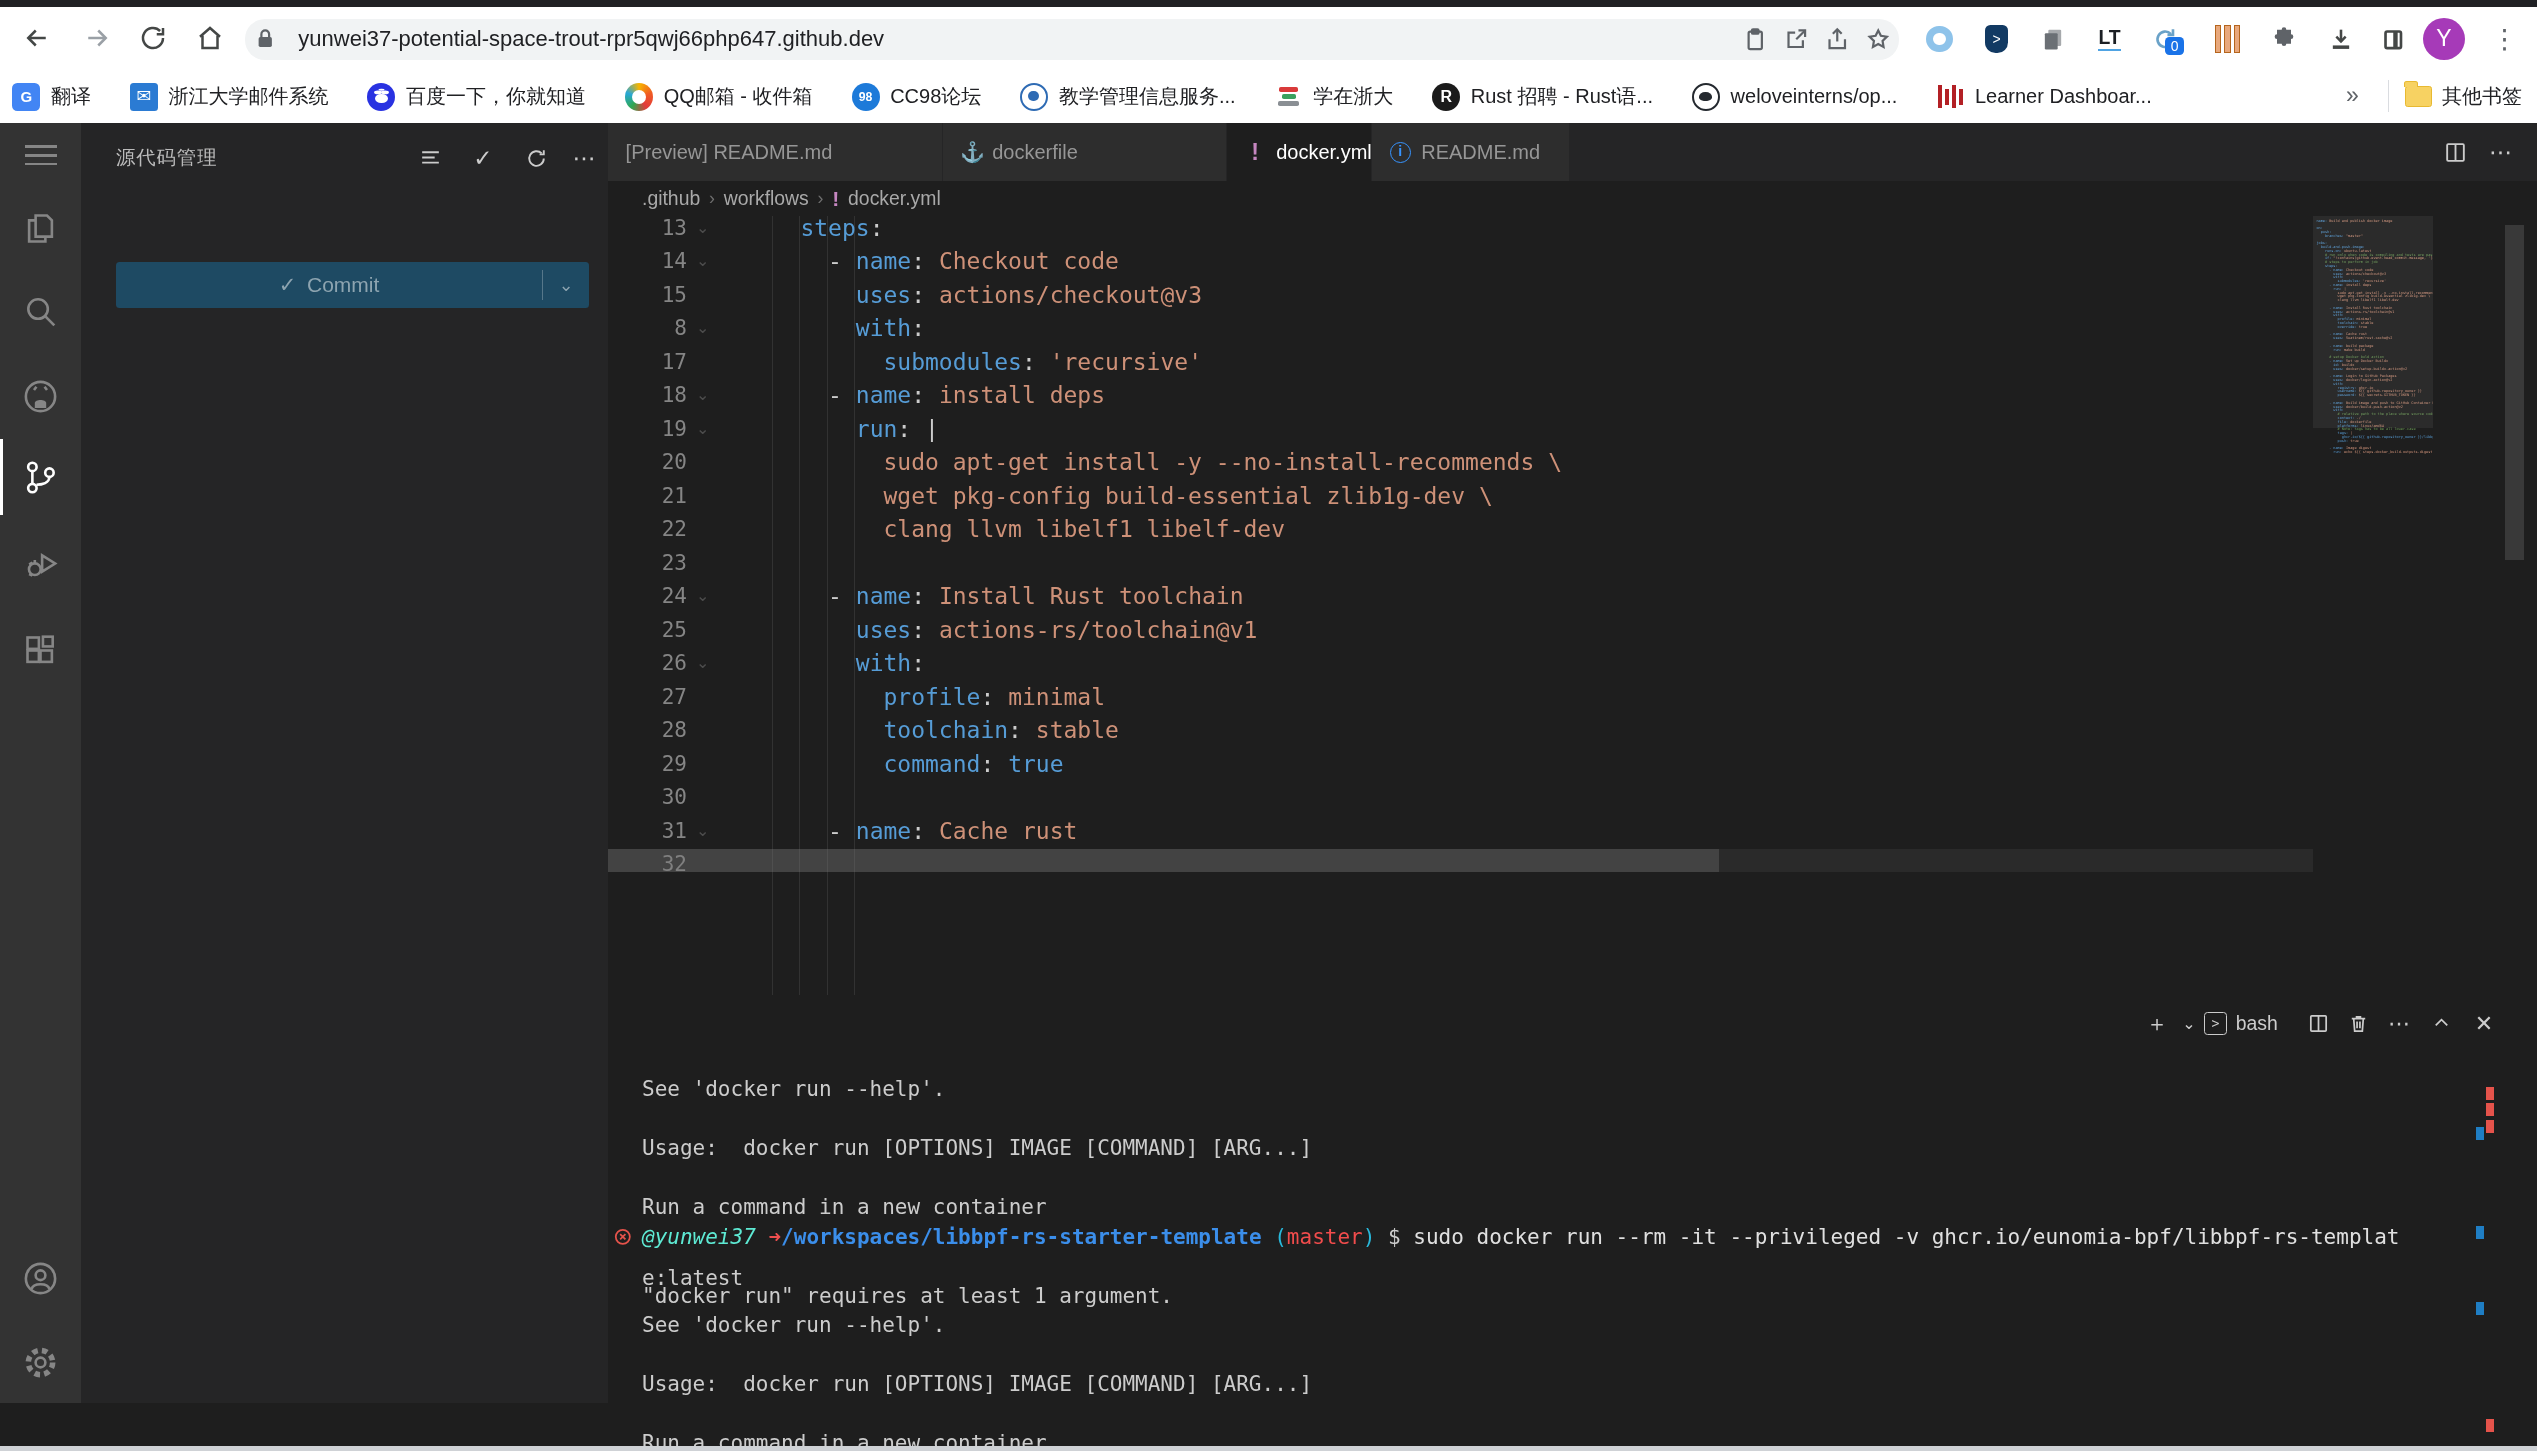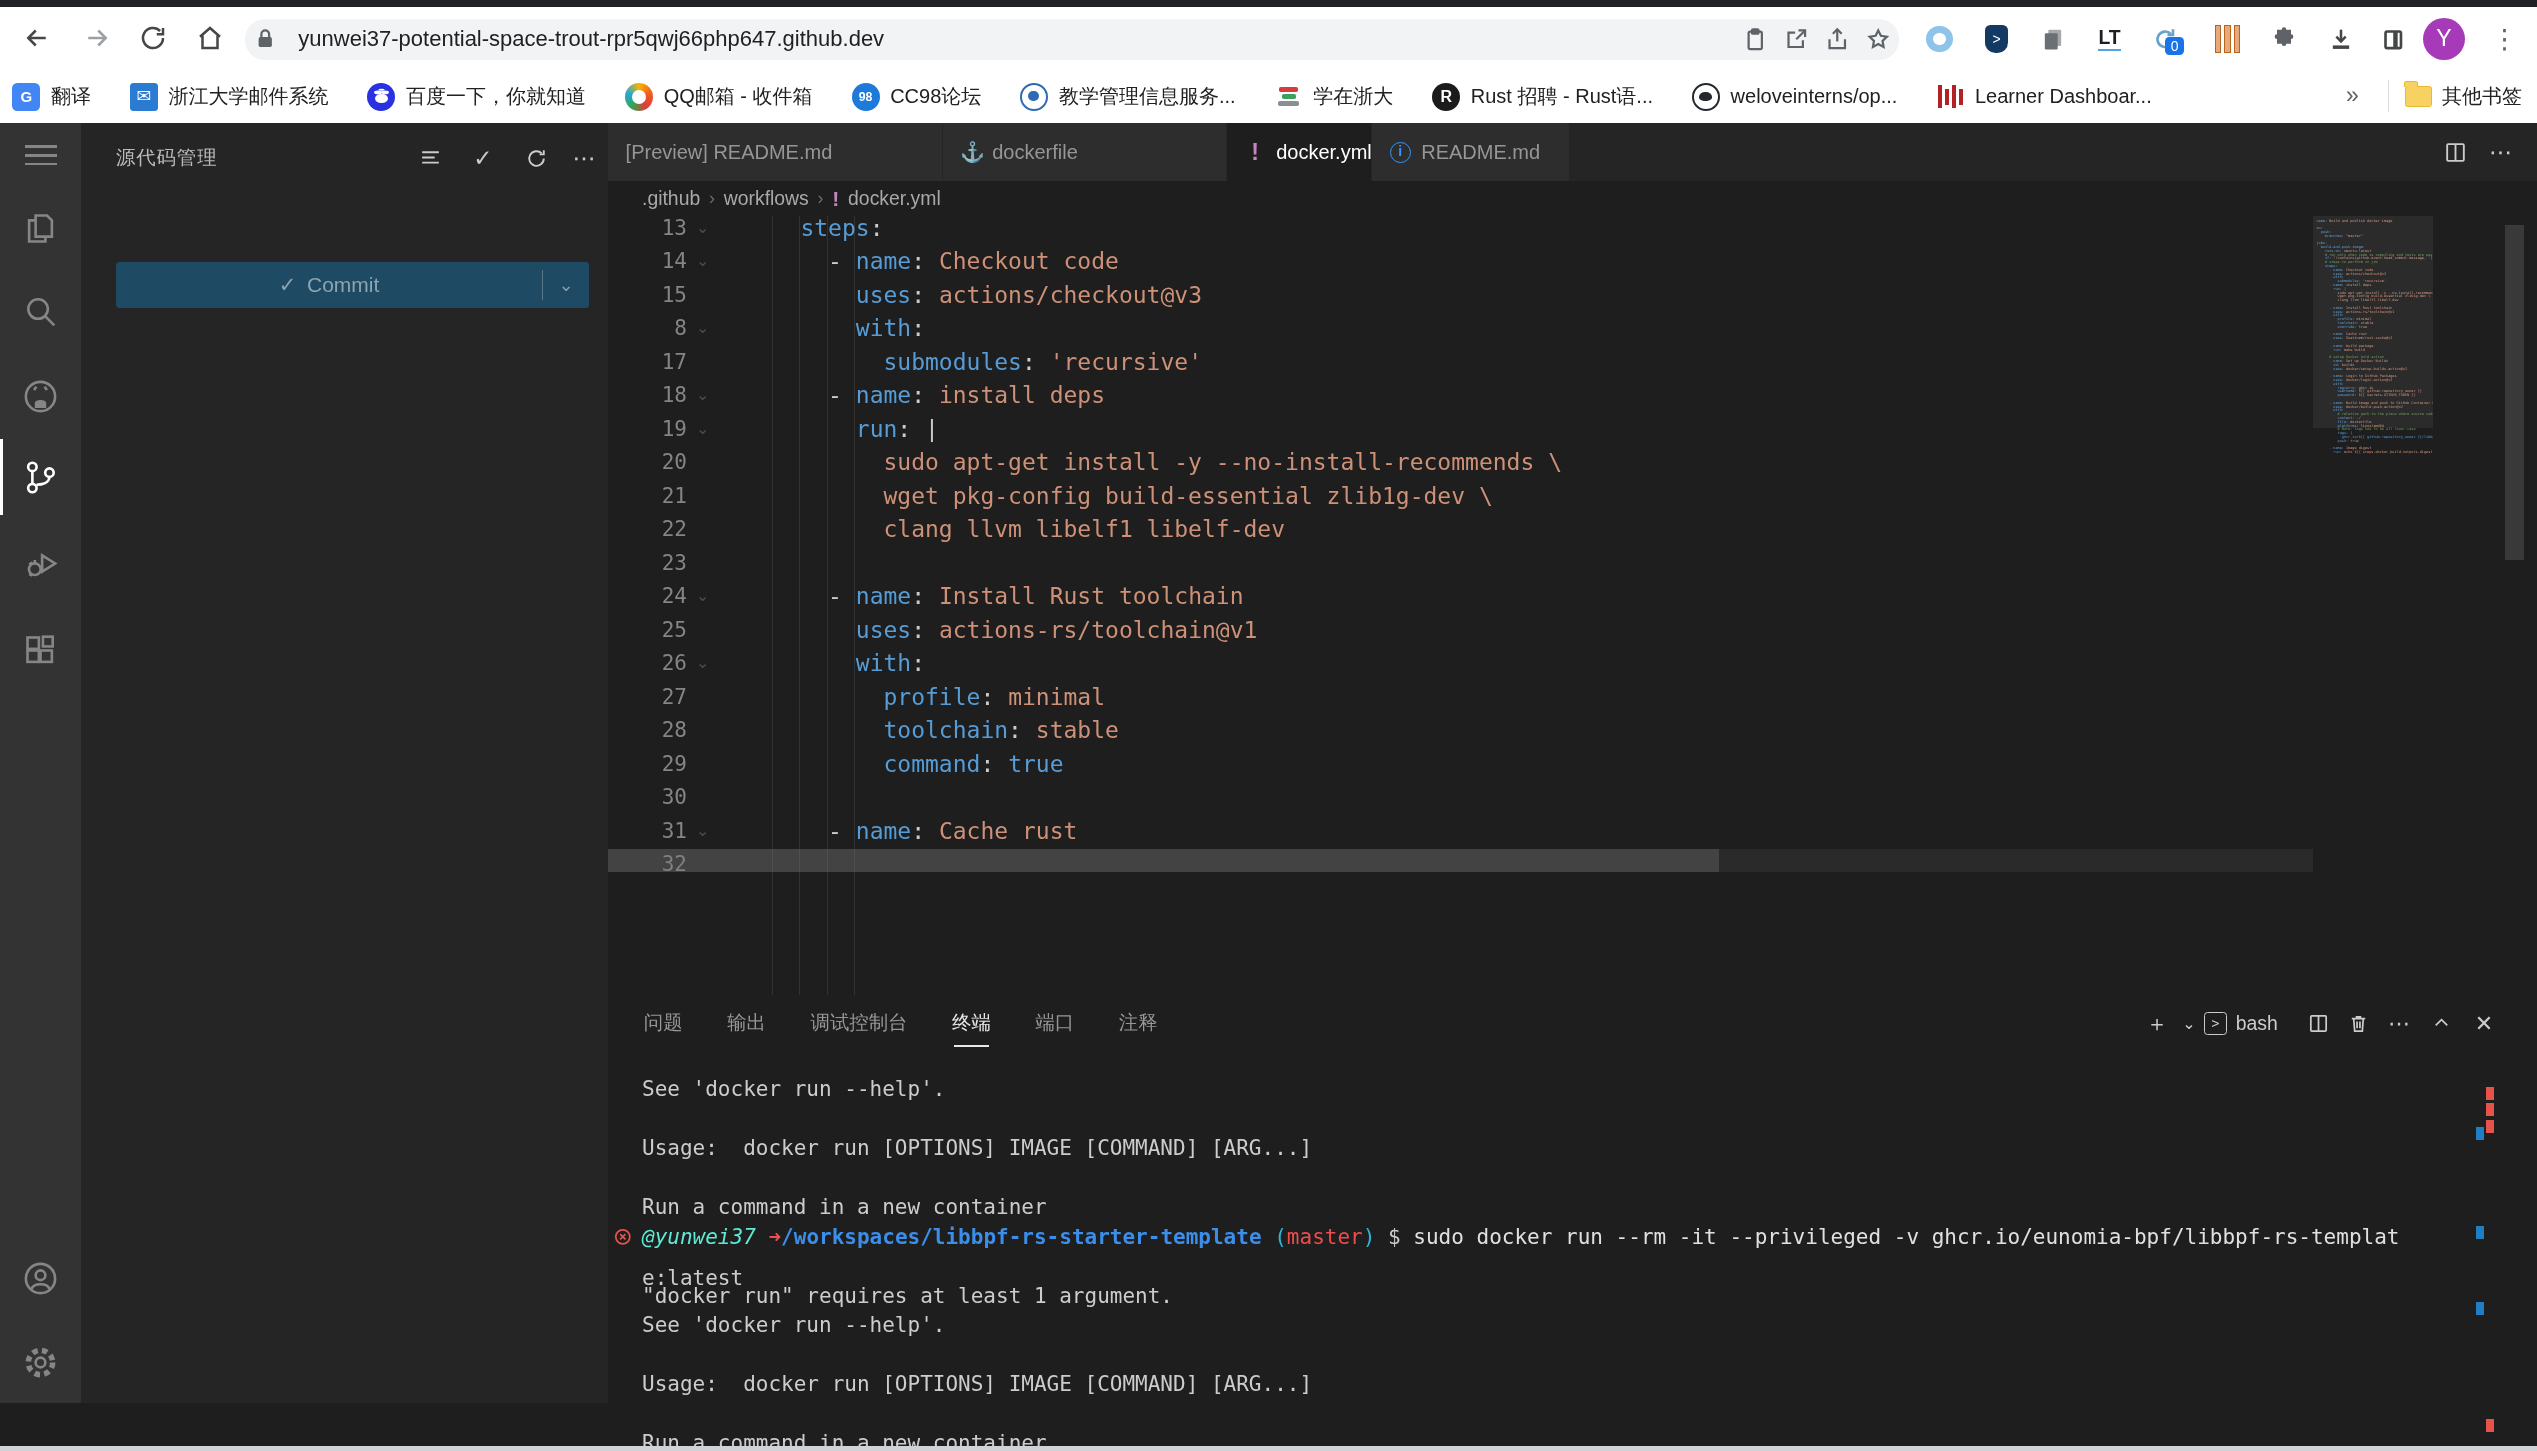--- a/index.html
+++ b/index.html
@@ -526,28 +526,20 @@
         <div id="hscroll-track"></div>
         <div id="hscroll-thumb"></div>
         <div id="minimap">
             <div id="minimap-lines"><div><span class="mm-k">name:</span><span class="mm-v"> Build and publish docker image</span></div><div><span class="mm-v">&nbsp;</span></div><div><span class="mm-k">on:</span><span class="mm-v"></span></div><div><span class="mm-k">  push:</span><span class="mm-v"></span></div><div><span class="mm-k">    branches:</span><span class="mm-v"> "master"</span></div><div><span class="mm-v">&nbsp;</span></div><div><span class="mm-k">jobs:</span><span class="mm-v"></span></div><div><span class="mm-k">  build-and-push-image:</span><span class="mm-v"></span></div><div><span class="mm-k">    runs-on:</span><span class="mm-v"> ubuntu-latest</span></div><div><span class="mm-c">    # run only when code is compiling and tests are passing</span></div><div><span class="mm-k">    if:</span><span class="mm-v"> "!contains(github.event.head_commit.message, '[skip ci]') &amp;&amp; !contains(github.event.head_commit.message, '[skip github]')"</span></div><div><span class="mm-c">    # steps to perform in job</span></div><div><span class="mm-k">    steps:</span><span class="mm-v"></span></div><div><span class="mm-k">      - name:</span><span class="mm-v"> Checkout code</span></div><div><span class="mm-k">        uses:</span><span class="mm-v"> actions/checkout@v3</span></div><div><span class="mm-k">        with:</span><span class="mm-v"></span></div><div><span class="mm-k">          submodules:</span><span class="mm-v"> 'recursive'</span></div><div><span class="mm-k">      - name:</span><span class="mm-v"> install deps</span></div><div><span class="mm-k">        run:</span><span class="mm-v"> |</span></div><div><span class="mm-v">          sudo apt-get install -y --no-install-recommends \&nbsp;</span></div><div><span class="mm-v">          wget pkg-config build-essential zlib1g-dev \&nbsp;</span></div><div><span class="mm-v">          clang llvm libelf1 libelf-dev&nbsp;</span></div><div><span class="mm-v">&nbsp;</span></div><div><span class="mm-k">      - name:</span><span class="mm-v"> Install Rust toolchain</span></div><div><span class="mm-k">        uses:</span><span class="mm-v"> actions-rs/toolchain@v1</span></div><div><span class="mm-k">        with:</span><span class="mm-v"></span></div><div><span class="mm-k">          profile:</span><span class="mm-v"> minimal</span></div><div><span class="mm-k">          toolchain:</span><span class="mm-v"> stable</span></div><div><span class="mm-k">          override:</span><span class="mm-v"> true</span></div><div><span class="mm-v">&nbsp;</span></div><div><span class="mm-k">      - name:</span><span class="mm-v"> Cache rust</span></div><div><span class="mm-k">        uses:</span><span class="mm-v"> Swatinem/rust-cache@v2</span></div><div><span class="mm-v">&nbsp;</span></div><div><span class="mm-k">      - name:</span><span class="mm-v"> build package</span></div><div><span class="mm-k">        run:</span><span class="mm-v"> make build</span></div><div><span class="mm-v">&nbsp;</span></div><div><span class="mm-c">      # setup Docker buld action</span></div><div><span class="mm-k">      - name:</span><span class="mm-v"> Set up Docker Buildx</span></div><div><span class="mm-k">        id:</span><span class="mm-v"> buildx</span></div><div><span class="mm-k">        uses:</span><span class="mm-v"> docker/setup-buildx-action@v2</span></div><div><span class="mm-v">&nbsp;</span></div><div><span class="mm-k">      - name:</span><span class="mm-v"> Login to GitHub Packages</span></div><div><span class="mm-k">        uses:</span><span class="mm-v"> docker/login-action@v2</span></div><div><span class="mm-k">        with:</span><span class="mm-v"></span></div><div><span class="mm-k">          registry:</span><span class="mm-v"> ghcr.io</span></div><div><span class="mm-k">          username:</span><span class="mm-v"> ${{ github.repository_owner }}</span></div><div><span class="mm-k">          password:</span><span class="mm-v"> ${{ secrets.GITHUB_TOKEN }}</span></div><div><span class="mm-v">&nbsp;</span></div><div><span class="mm-k">      - name:</span><span class="mm-v"> Build image and push to GitHub Container Registry</span></div><div><span class="mm-k">        uses:</span><span class="mm-v"> docker/build-push-action@v2</span></div><div><span class="mm-k">        with:</span><span class="mm-v"></span></div><div><span class="mm-c">          # relative path to the place where source code with Dockerfile is located</span></div><div><span class="mm-k">          context:</span><span class="mm-v"> ./</span></div><div><span class="mm-k">          file:</span><span class="mm-v"> dockerfile</span></div><div><span class="mm-k">          platforms:</span><span class="mm-v"> linux/amd64</span></div><div><span class="mm-c">          # Note: tags has to be all lower-case</span></div><div><span class="mm-k">          tags:</span><span class="mm-v"> |</span></div><div><span class="mm-k">            ghcr.io/${{ github.repository_owner }}/libbpf-rs-template:</span></div><div><span class="mm-k">          push:</span><span class="mm-v"> true</span></div><div><span class="mm-v">&nbsp;</span></div><div><span class="mm-k">      - name:</span><span class="mm-v"> Image digest</span></div><div><span class="mm-k">        run:</span><span class="mm-v"> echo ${{ steps.docker_build.outputs.digest }}</span></div></div>
           </div>
         <div id="minimap-viewport"></div>
         <div id="vscroll-thumb"></div>
       </div>
 
       <div id="panel">
-        <div id="panel-tabs">
-            <div class="ptab">问题</div>
-            <div class="ptab">输出</div>
-            <div class="ptab">调试控制台</div>
-            <div class="ptab active">终端</div>
-            <div class="ptab">端口</div>
-            <div class="ptab">注释</div>
-          </div>
         <div class="pan-act" style="left:1532px">
             <span>＋</span>
           </div>
         <div class="pan-act" style="left:1564px;font-size:16px">
             <span>⌄</span>
           </div>
         <div id="bash-item">
           <span id="bash-box">
               <span>&gt;</span>
             </span>

